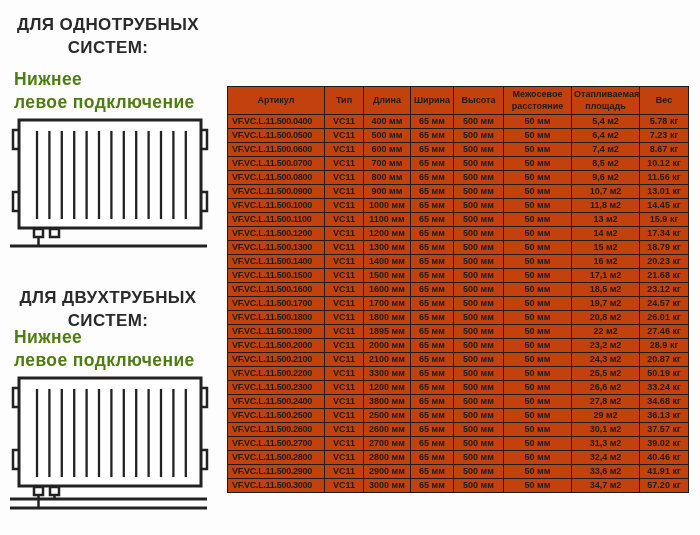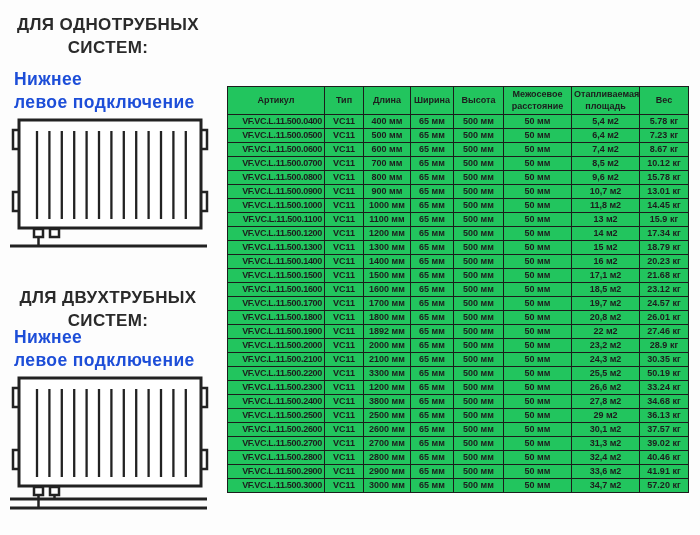--- a/index.html
+++ b/index.html
@@ -7,44 +7,44 @@
     position:relative; width:700px; height:535px; background:#fdfdfd;
     font-family:"Liberation Sans", sans-serif; color:#222; overflow:hidden;
   }
   
   .heading {
     position:absolute; font-weight:700; font-size:17px; line-height:1.35;
     letter-spacing:.4px; text-align:center; white-space:pre-line; color:#2a2a2a;
   }
   .subheading {
     position:absolute; font-weight:700; font-size:17.5px; line-height:1.3;
-    letter-spacing:.4px; text-align:left; white-space:pre-line; color:#1d4ed8;
+    letter-spacing:.4px; text-align:left; white-space:pre-line; color:#4d7c0f;
   }
   #sec1-heading { left:8px;  top:14px;  width:200px; }
   #sec1-sub     { left:14px; top:68px;  width:205px; }
   #diag1        { position:absolute; left:10px; top:116px; }
   #sec2-heading { left:8px;  top:287px; width:200px; }
   #sec2-sub     { left:14px; top:326px; width:205px; }
   #diag2        { position:absolute; left:10px; top:374px; }
   .diag svg { display:block; }
 
   
   .table-wrap { position:absolute; left:227px; top:86px; }
   table.specs {
     border-collapse:collapse; table-layout:fixed; width:461px;
-    background:#22c55e;
+    background:#c2410c;
   }
   table.specs th, table.specs td {
     border:1.5px solid #1c1c1c; font-weight:700; text-align:center;
     padding:0 2px; overflow:hidden; color:#1d1d1d;
   }
   table.specs th { font-size:9px; height:27px; line-height:1.25; vertical-align:middle; }
   table.specs td { font-size:9px; height:13px; line-height:1; white-space:nowrap; }
   table.specs td:first-child {
-    text-align:right; padding-left:4px; letter-spacing:-0.3px;
+    text-align:left; padding-left:4px; letter-spacing:-0.3px;
   }
 </style>
 </head>
 <body>
 
 <div class="page">
 
   <div id="sec1-heading" class="heading">ДЛЯ ОДНОТРУБНЫХ
 СИСТЕМ:</div>
   <div id="sec1-sub" class="subheading">Нижнее
@@ -191,21 +191,21 @@
             <td>10.12 кг</td>
           </tr>
           <tr>
             <td>VF.VC.L.11.500.0800</td>
             <td>VC11</td>
             <td>800 мм</td>
             <td>65 мм</td>
             <td>500 мм</td>
             <td>50 мм</td>
             <td>9,6 м2</td>
-            <td>15.78 кг</td>
+            <td>11.56 кг</td>
           </tr>
           <tr>
             <td>VF.VC.L.11.500.0900</td>
             <td>VC11</td>
             <td>900 мм</td>
             <td>65 мм</td>
             <td>500 мм</td>
             <td>50 мм</td>
             <td>10,7 м2</td>
             <td>13.01 кг</td>
@@ -296,21 +296,21 @@
             <td>1800 мм</td>
             <td>65 мм</td>
             <td>500 мм</td>
             <td>50 мм</td>
             <td>20,8 м2</td>
             <td>26.01 кг</td>
           </tr>
           <tr>
             <td>VF.VC.L.11.500.1900</td>
             <td>VC11</td>
-            <td>1892 мм</td>
+            <td>1895 мм</td>
             <td>65 мм</td>
             <td>500 мм</td>
             <td>50 мм</td>
             <td>22 м2</td>
             <td>27.46 кг</td>
           </tr>
           <tr>
             <td>VF.VC.L.11.500.2000</td>
             <td>VC11</td>
             <td>2000 мм</td>
@@ -321,21 +321,21 @@
             <td>28.9 кг</td>
           </tr>
           <tr>
             <td>VF.VC.L.11.500.2100</td>
             <td>VC11</td>
             <td>2100 мм</td>
             <td>65 мм</td>
             <td>500 мм</td>
             <td>50 мм</td>
             <td>24,3 м2</td>
-            <td>30.35 кг</td>
+            <td>20.87 кг</td>
           </tr>
           <tr>
             <td>VF.VC.L.11.500.2200</td>
             <td>VC11</td>
             <td>3300 мм</td>
             <td>65 мм</td>
             <td>500 мм</td>
             <td>50 мм</td>
             <td>25,5 м2</td>
             <td>50.19 кг</td>

